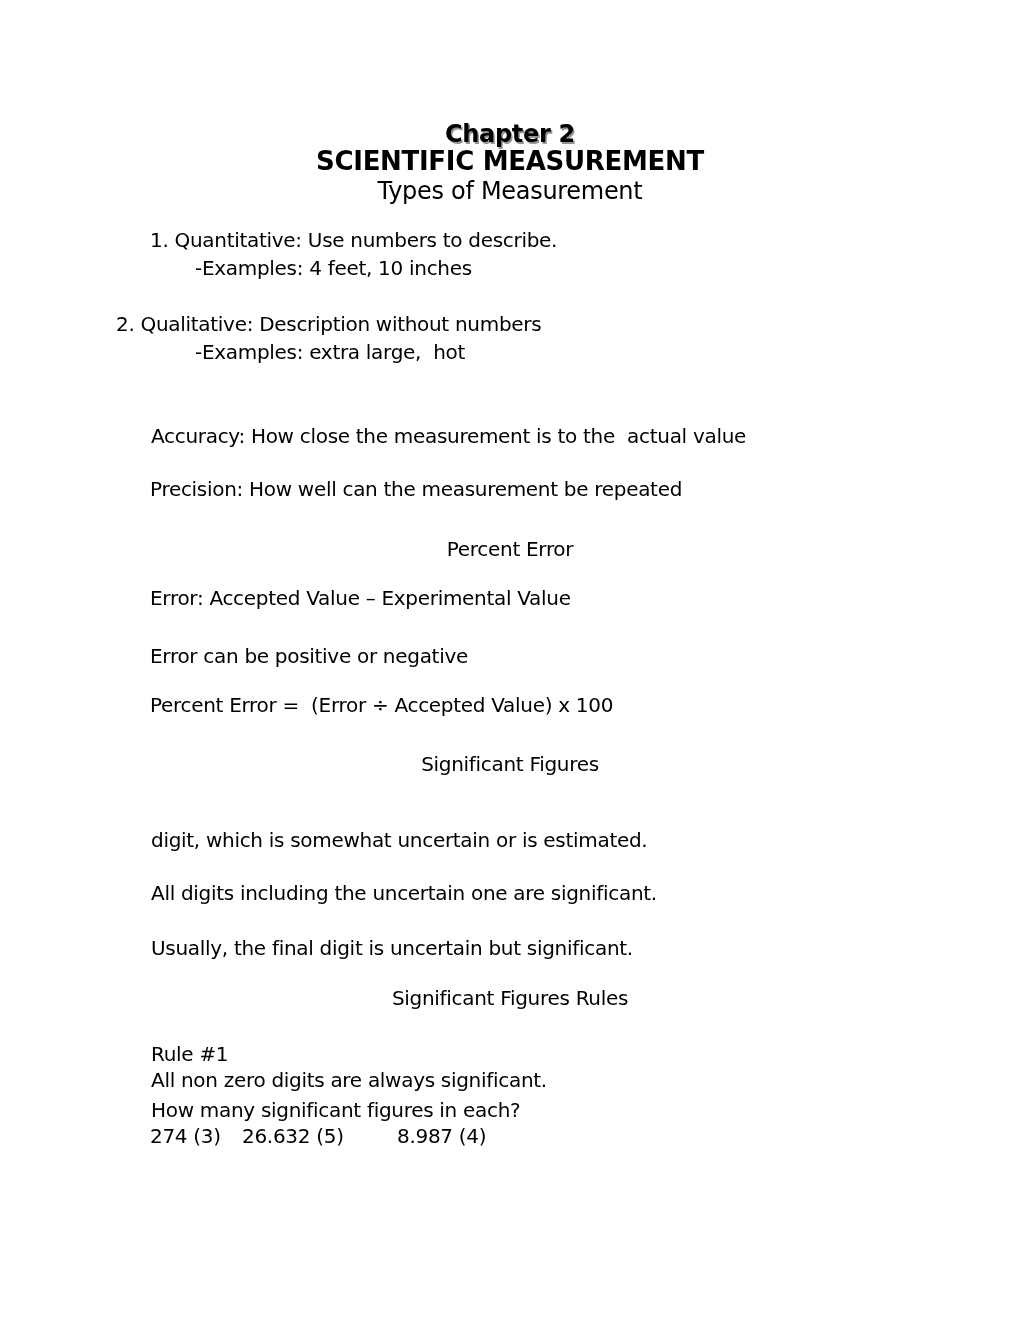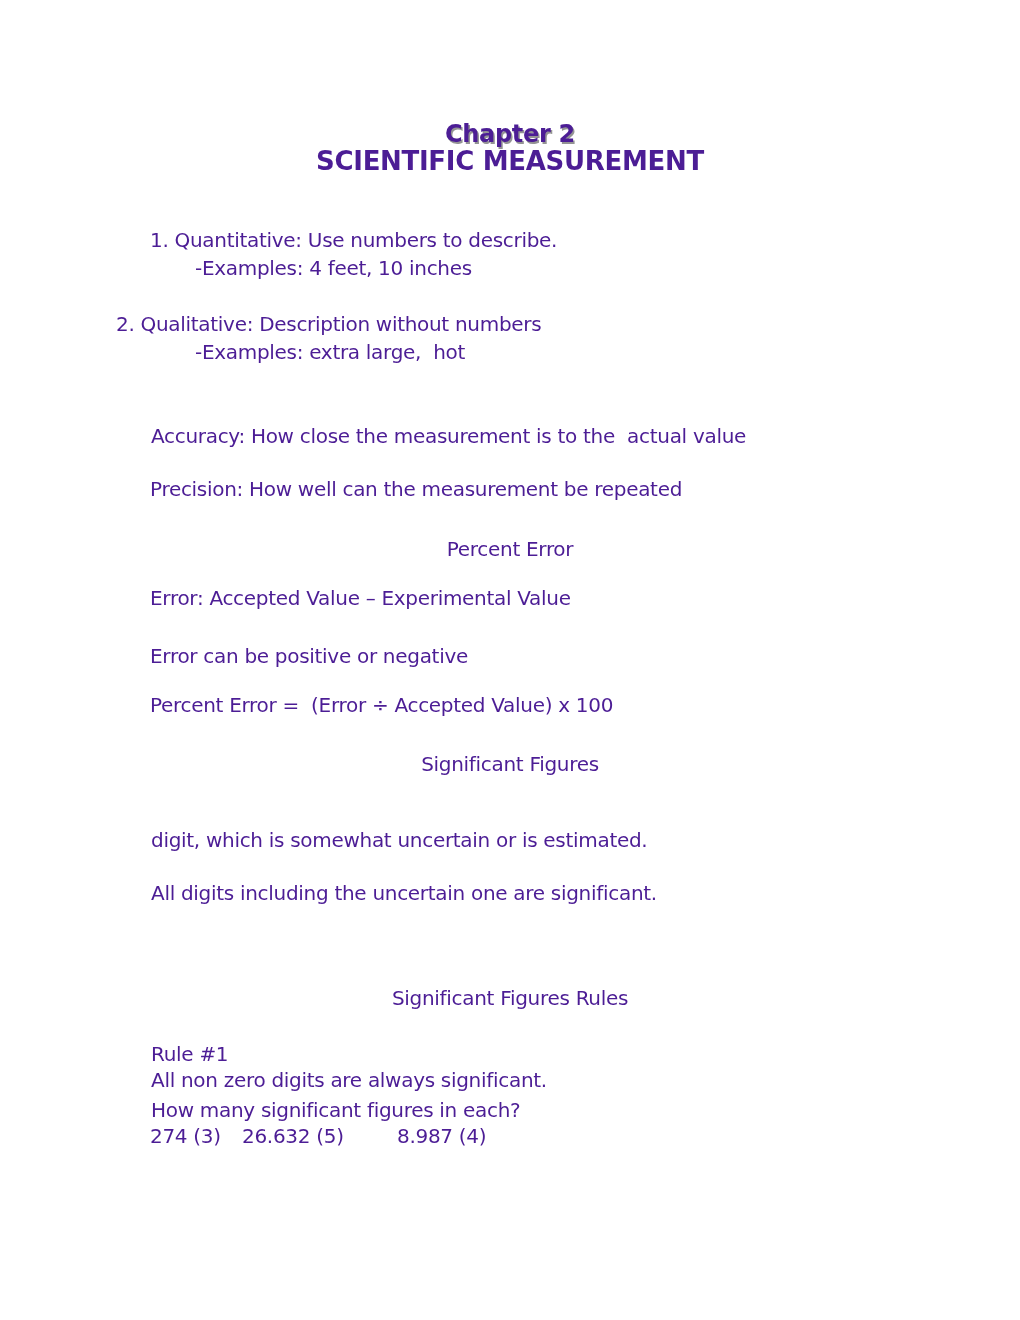--- a/index.html
+++ b/index.html
@@ -5,21 +5,21 @@
   html, body {
     margin: 0;
     padding: 0;
     background: #ffffff;
   }
   .page {
     position: relative;
     width: 1020px;
     height: 1320px;
     background: #ffffff;
-    color: #4c1d95;
+    color: #000000;
     font-family: "DejaVu Sans", sans-serif;
     overflow: hidden;
   }
   .ln {
     position: absolute;
     white-space: pre;
     font-size: 20px;
     line-height: 28px;
     letter-spacing: -0.3px;
   }
@@ -43,37 +43,39 @@
     line-height: 28px;
   }
 </style>
 </head>
 <body>
 
 <div class="page">
 
   <div class="ln center b chapter" style="top:120px;">Chapter 2</div>
   <div class="ln center b doctitle" style="top:146px;">SCIENTIFIC MEASUREMENT</div>
+  <div class="ln center subtitle" style="top:177px;">Types of Measurement</div>
 
   <div class="ln" style="top:226px; left:150px;text-align:right;">1. Quantitative: Use numbers to describe.</div>
   <div class="ln" style="top:254px; left:195px;">-Examples: 4 feet, 10 inches</div>
   <div class="ln" style="top:310px; left:116px;">2. Qualitative: Description without numbers</div>
   <div class="ln" style="top:338px; left:195px;">-Examples: extra large,  hot</div>
 
   <div class="ln" style="top:422px; left:151px;">Accuracy: How close the measurement is to the  actual value</div>
   <div class="ln" style="top:475px; left:150px;">Precision: How well can the measurement be repeated</div>
 
   <div class="ln center" style="top:535px;">Percent Error</div>
   <div class="ln" style="top:584px; left:150px;">Error: Accepted Value – Experimental Value</div>
   <div class="ln" style="top:642px; left:150px;">Error can be positive or negative</div>
   <div class="ln" style="top:691px; left:150px;">Percent Error =  (Error ÷ Accepted Value) x 100</div>
 
   <div class="ln center" style="top:750px;">Significant Figures</div>
   <div class="ln" style="top:826px; left:151px;">digit, which is somewhat uncertain or is estimated.</div>
   <div class="ln" style="top:879px; left:151px;">All digits including the uncertain one are significant.</div>
+  <div class="ln" style="top:934px; left:151px;">Usually, the final digit is uncertain but significant.</div>
   <div class="ln center" style="top:984px;">Significant Figures Rules</div>
 
   <div class="ln" style="top:1040px; left:151px;">Rule #1</div>
   <div class="ln" style="top:1066px; left:151px;">All non zero digits are always significant.</div>
   <div class="ln" style="top:1096px; left:151px;">How many significant figures in each?</div>
   <div class="ln" style="top:1122px; left:150px;">274 (3)</div>
   <div class="ln" style="top:1122px; left:242px;">26.632 (5)</div>
   <div class="ln" style="top:1122px; left:397px;text-align:center;">8.987 (4)</div>
 
 </div>

